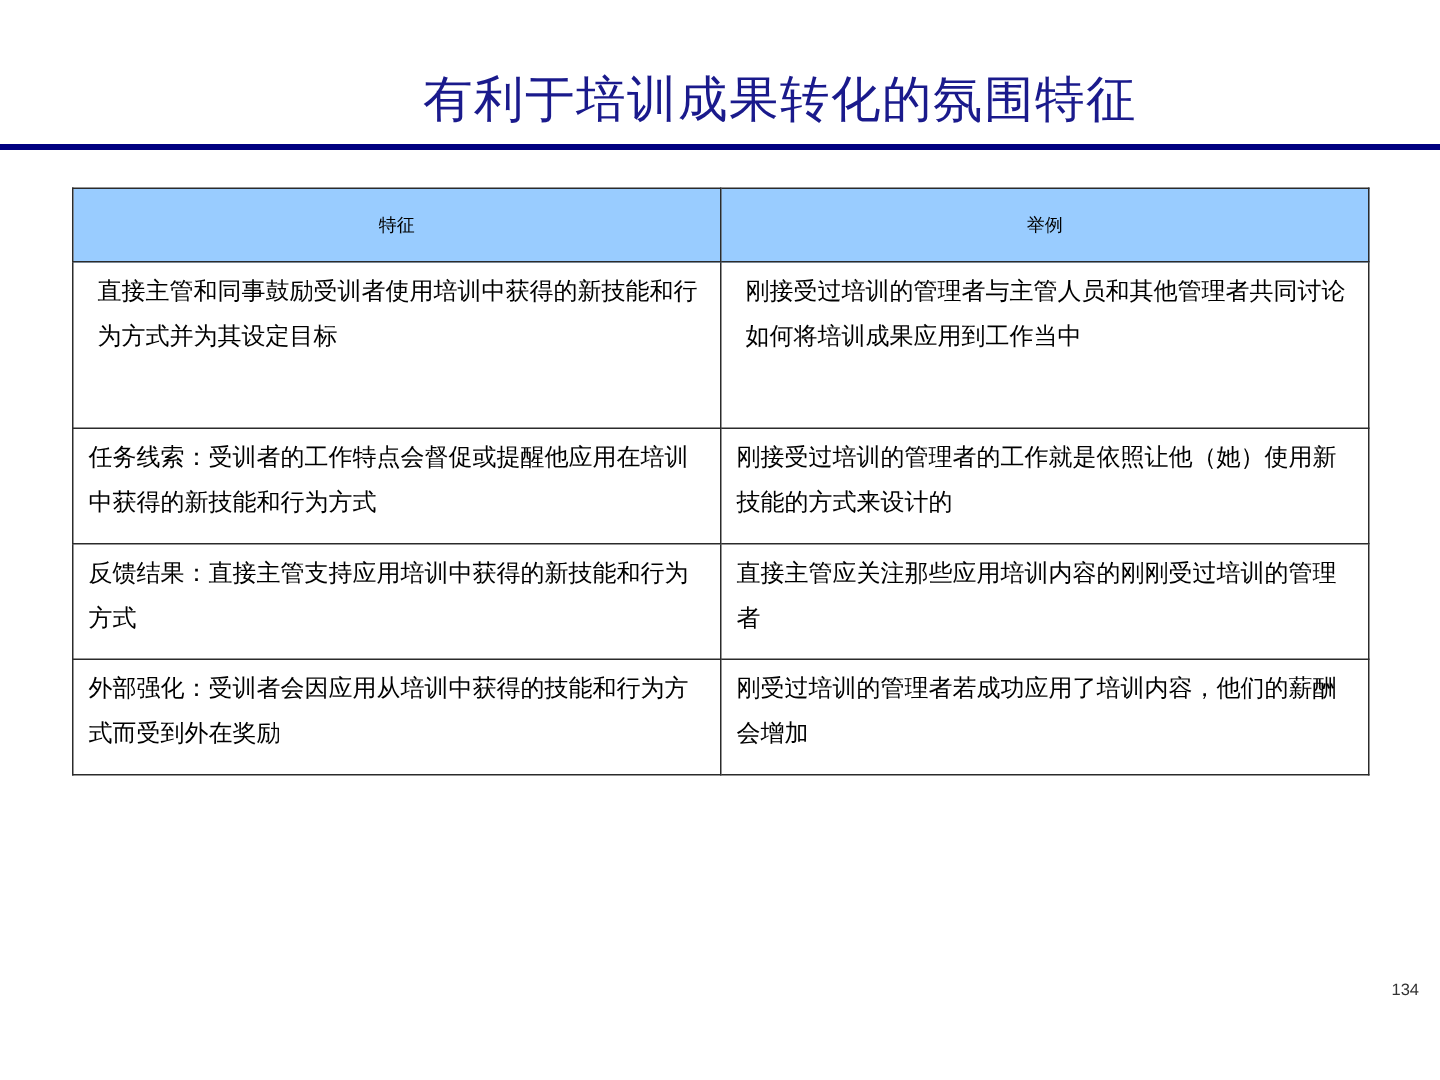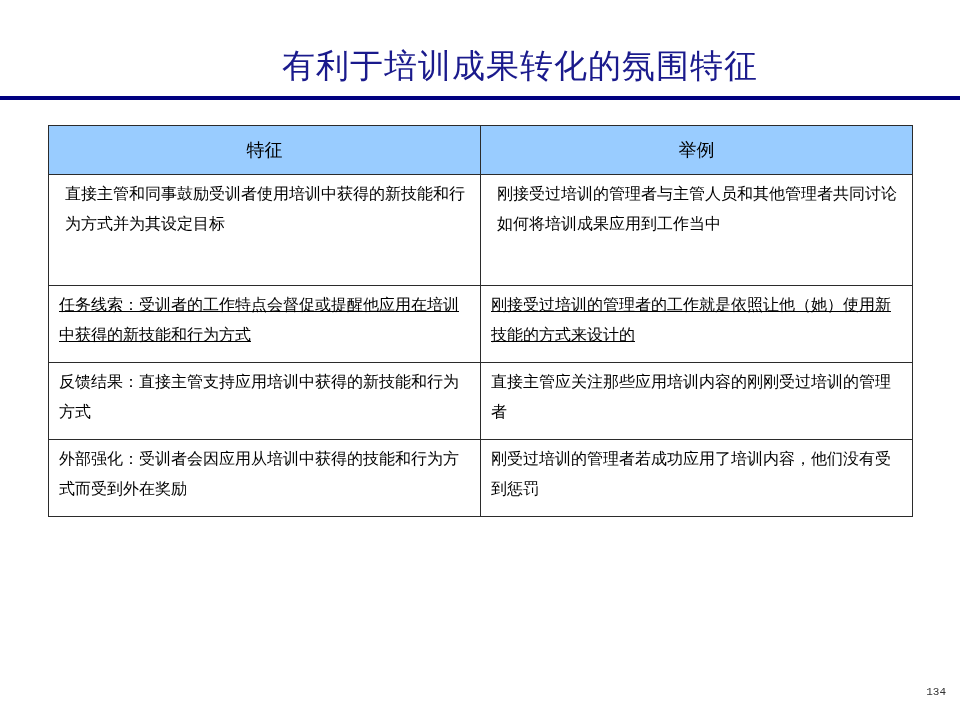--- a/index.html
+++ b/index.html
@@ -15,35 +15,35 @@
     position: absolute; left: 0; top: 96px; width: 960px; height: 4px; background: #000080;
   }
   table.features {
     position: absolute; left: 48px; top: 125px; width: 864px;
     border-collapse: collapse; table-layout: fixed;
   }
   table.features th, table.features td {
     border: 1px solid #2b2b2b; vertical-align: top; color: #000;
   }
   table.features th {
-    background: #99ccff; height: 46px; font-weight: normal; font-size: 18px; text-align: center; vertical-align: middle;
+    background: #99ccff; height: 46px; font-weight: normal; font-size: 12px; text-align: center; vertical-align: middle;
   }
   table.features td {
     font-size: 16px; line-height: 30px; padding: 4px 10px 0 10px; text-align: left;
   }
   col.c1 { width: 432px; } col.c2 { width: 432px; }
   tr.r1 td { height: 106px; padding-left: 16px; }
-  tr.r2 td { height: 72px; text-decoration: underline; }
+  tr.r2 td { height: 72px; }
   tr.r3 td { height: 72px; }
   tr.r4 td { height: 84px; }
   tr.r5 td { height: 72px; margin-left: 22px; }
   tr.r6 td { height: 82px; }
   .page-num {
-    position: absolute; right: 14px; top: 686px; font-size: 11px; color: #333;
-    font-family: Liberation Mono, monospace;
+    position: absolute; right: 14px; top: 654px; font-size: 11px; color: #333;
+    font-family: Liberation Sans, sans-serif;
   }
 </style>
 </head>
 <body>
 
 <div class="title">有利于培训成果转化的氛围特征</div>
 <div class="title-rule"></div>
 
 <table class="features">
   <colgroup>
@@ -64,18 +64,18 @@
     <tr class="r2">
       <td>任务线索：受训者的工作特点会督促或提醒他应用在培训中获得的新技能和行为方式</td>
       <td>刚接受过培训的管理者的工作就是依照让他（她）使用新技能的方式来设计的</td>
     </tr>
     <tr class="r3">
       <td>反馈结果：直接主管支持应用培训中获得的新技能和行为方式</td>
       <td>直接主管应关注那些应用培训内容的刚刚受过培训的管理者</td>
     </tr>
     <tr class="r5">
       <td>外部强化：受训者会因应用从培训中获得的技能和行为方式而受到外在奖励</td>
-      <td>刚受过培训的管理者若成功应用了培训内容，他们没有受到惩罚</td>
+      <td>刚受过培训的管理者若成功应用了培训内容，他们的薪酬会增加</td>
     </tr>
   </tbody>
 </table>
 
 <div class="page-num">134</div>
 
 </body></html>

